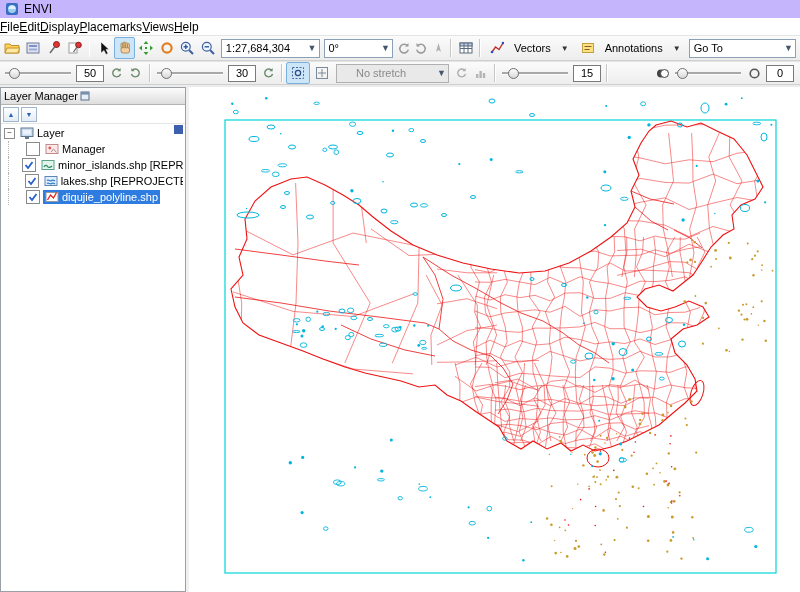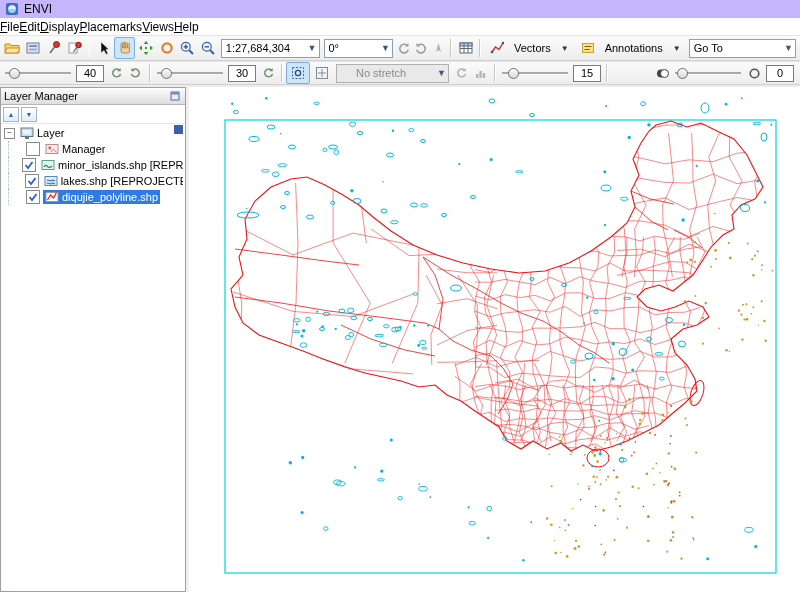--- a/index.html
+++ b/index.html
@@ -26,21 +26,21 @@
   .dropbtn{display:flex;align-items:center;gap:10px;height:19px;padding:0 5px;border:1px solid transparent;border-radius:2px;font-size:11px;}
   .dropbtn .arrow{font-size:8px;color:#333;}
   .slider{position:relative;width:66px;height:14px;margin:0 3px;}
   .slider .track{position:absolute;left:0;right:0;top:6px;height:2px;background:#a8a8a8;border-bottom:1px solid #fdfdfd;}
   .slider .handle{position:absolute;top:2px;width:9px;height:9px;background:linear-gradient(#fdfdfd,#d8d8d8);border:1px solid #6f6f6f;border-radius:50%;}
   .valbox{min-width:22px;height:15px;line-height:15px;border:1px solid #7a7a7a;background:#fff;text-align:center;padding:0 2px;margin:0 2px;font-size:11px;}
   .gray{color:#999;}
   
   .content{flex:1;display:flex;min-height:0;border-top:2px solid #ececec;}
   .layer-panel{width:186px;display:flex;flex-direction:column;border:1px solid #9aa0a6;background:#fff;box-sizing:border-box;}
-  .panel-header{height:16px;display:flex;align-items:center;justify-content:space-between;background:linear-gradient(#fcfcfc,#dedede);border-bottom:1px solid #b4b4b4;padding:0 3px;font-size:11px;}
+  .panel-header{height:16px;display:flex;align-items:center;justify-content:flex-start;background:linear-gradient(#fcfcfc,#dedede);border-bottom:1px solid #b4b4b4;padding:0 3px;font-size:11px;}
   .panel-header .hbtn{width:14px;height:12px;display:flex;align-items:center;justify-content:center;}
   .panel-toolbar{height:16px;display:flex;align-items:center;gap:2px;padding:1px 2px;border-bottom:1px solid #e6e6e6;}
   .pbtn{width:14px;height:13px;border:1px solid #9fb6cc;background:linear-gradient(#ffffff,#e3edf6);display:flex;align-items:center;justify-content:center;font-size:7px;color:#2a62b8;}
   .tree{flex:1;position:relative;overflow:hidden;padding-top:1px;}
   .scroll-thumb{position:absolute;right:2px;top:1px;width:9px;height:9px;background:#3c5fae;}
   .tree-row{display:flex;align-items:center;height:16px;gap:3px;white-space:nowrap;}
   .tree-row .expander{width:9px;height:9px;border:1px solid #8c8c8c;background:#fff;font-size:8px;line-height:7px;text-align:center;margin-left:3px;color:#333;}
   .tree-row .indent{width:14px;height:100%;border-left:1px dotted #b5b5b5;margin-left:7px;}
   .cb{width:12px;height:12px;border:1px solid #8a8a8a;background:#fff;display:flex;align-items:center;justify-content:center;flex:none;}
   .labelwrap{display:flex;align-items:center;gap:3px;padding:0 2px;overflow:hidden;}
@@ -205,21 +205,21 @@
       <span class="cval">Go To</span>
       <span class="arrow">▼</span>
     </span>
   </div>
 
   <div class="toolbar toolbar2">
     <span class="slider">
         <span class="track"></span>
         <span class="handle" style="left:4px"></span>
       </span>
-    <span class="valbox">40</span>
+    <span class="valbox">50</span>
     <span class="tbtn small">
         <svg width="14" height="14">
           <path d="M10.8 4.6a3.9 3.9 0 1 0 .7 3.2" fill="none" stroke="#6a8a6a" stroke-width="1.4"></path>
           <path d="M11.6 2v3.2H8.4z" fill="#6a8a6a"></path>
         </svg>
       </span>
     <span class="tbtn small">
         <svg width="14" height="14">
           <path d="M3.2 4.6a3.9 3.9 0 1 1-.7 3.2" fill="none" stroke="#6a8a6a" stroke-width="1.4"></path>
           <path d="M2.4 2v3.2h3.2z" fill="#6a8a6a"></path>

